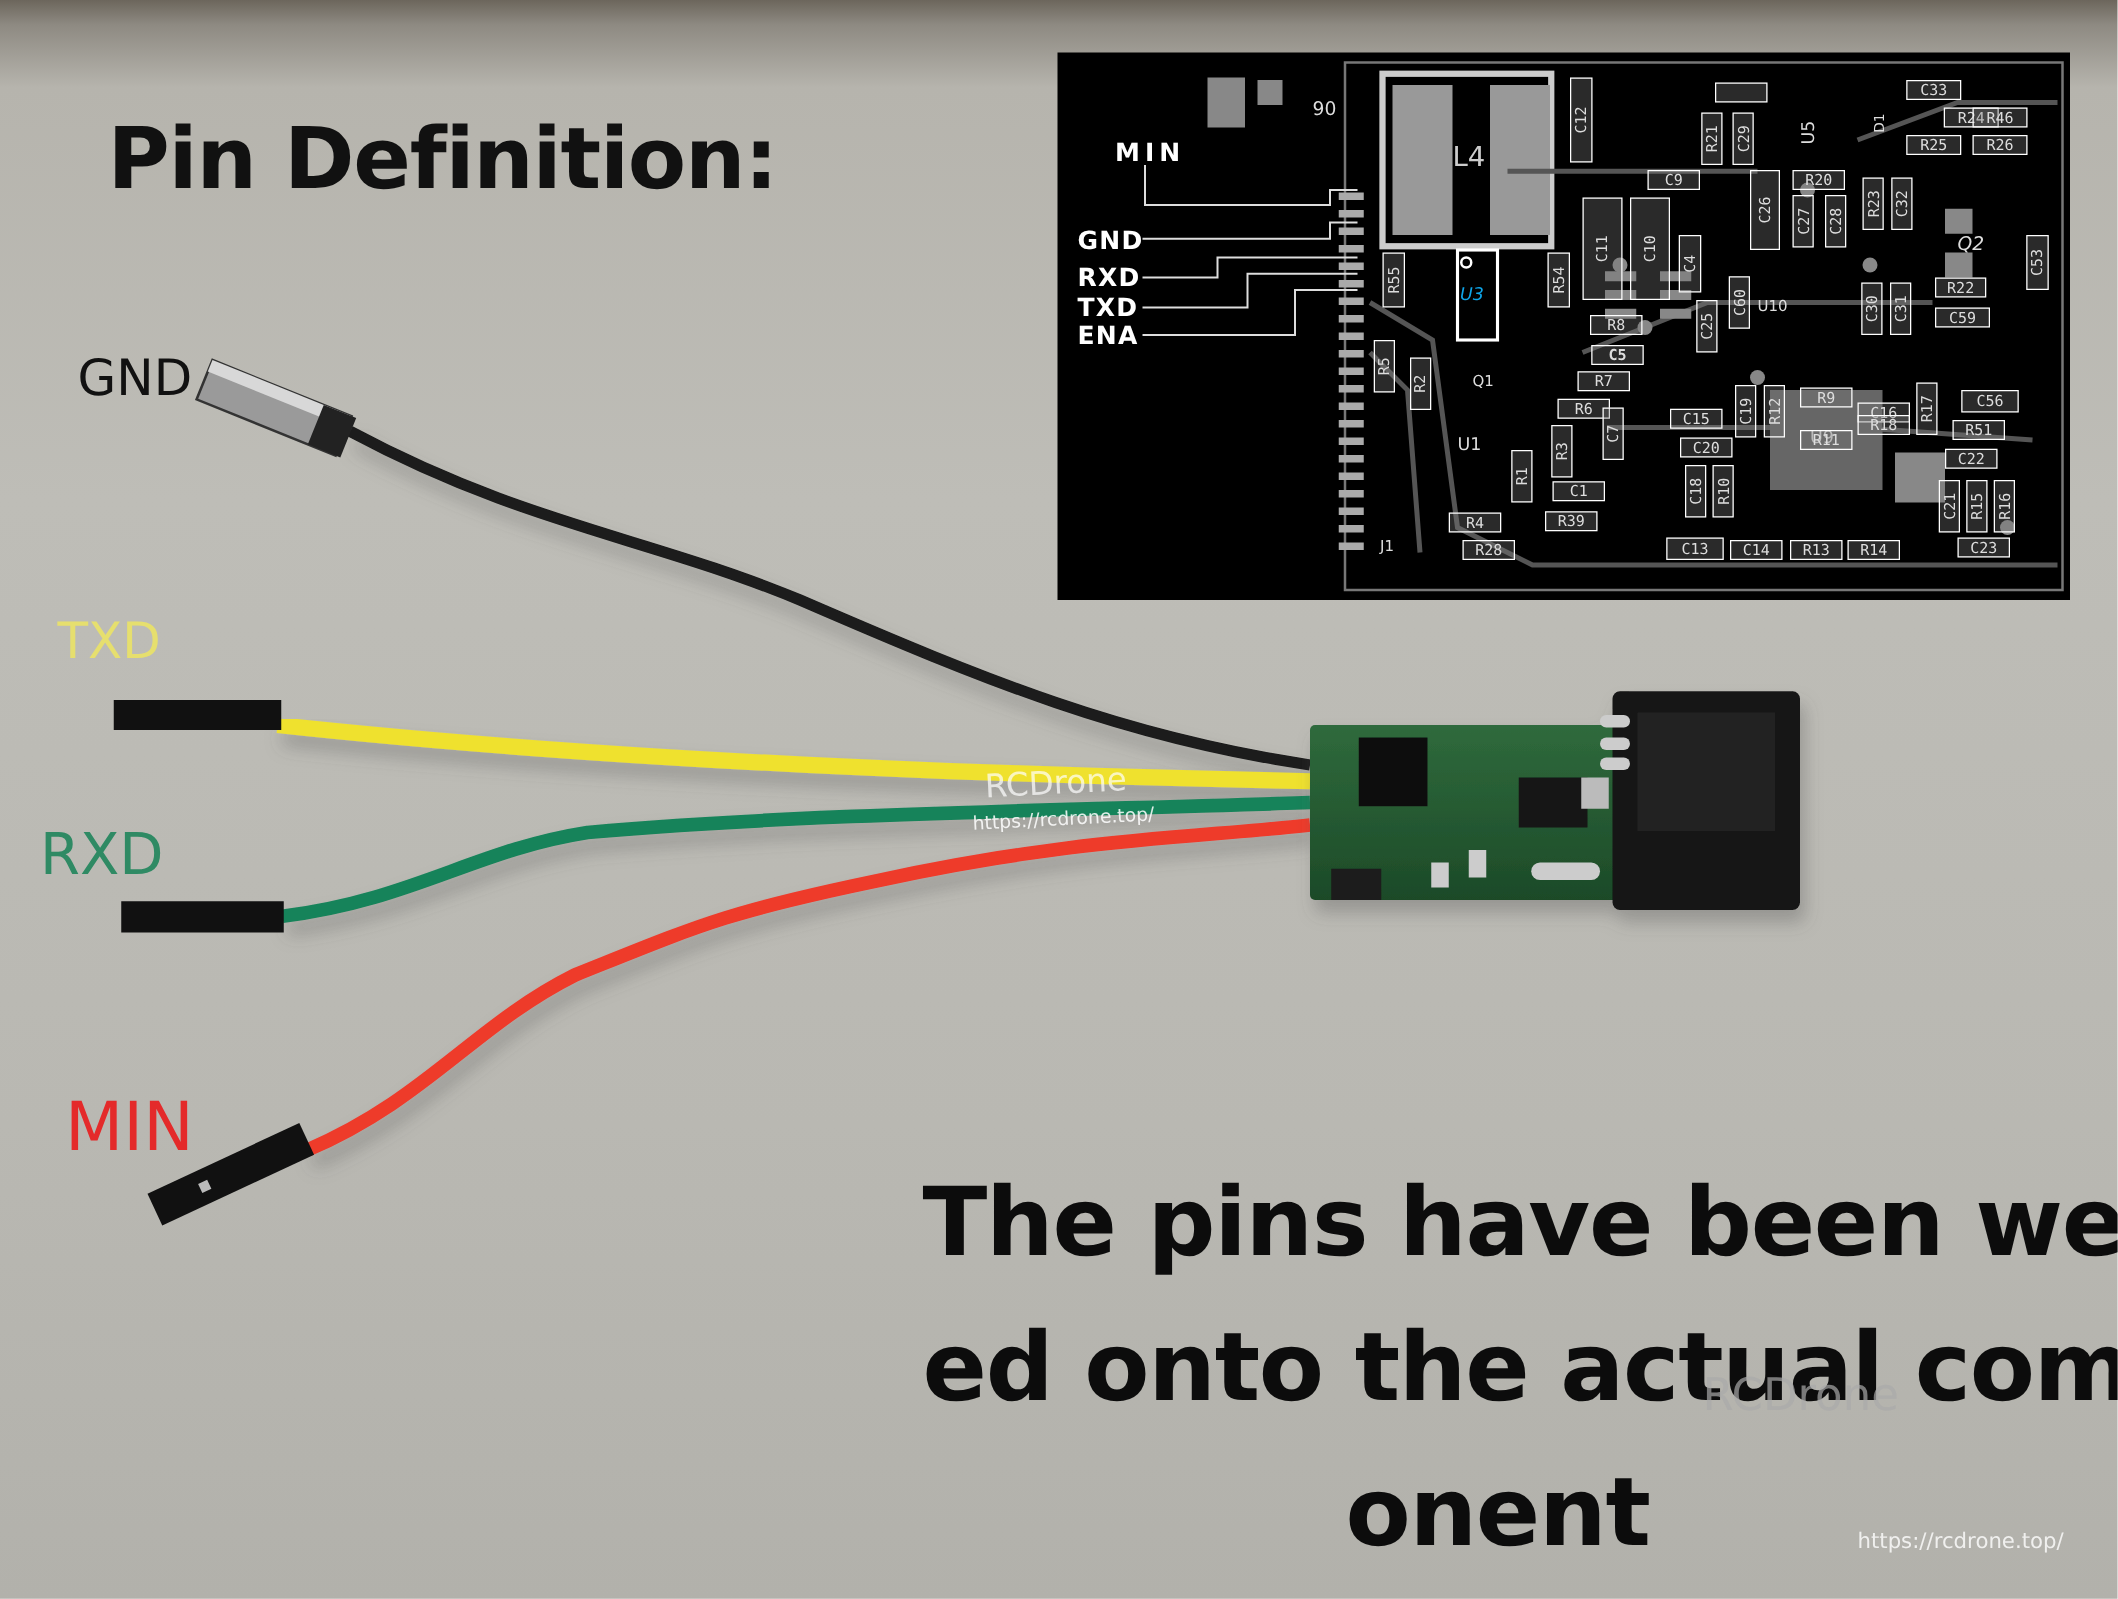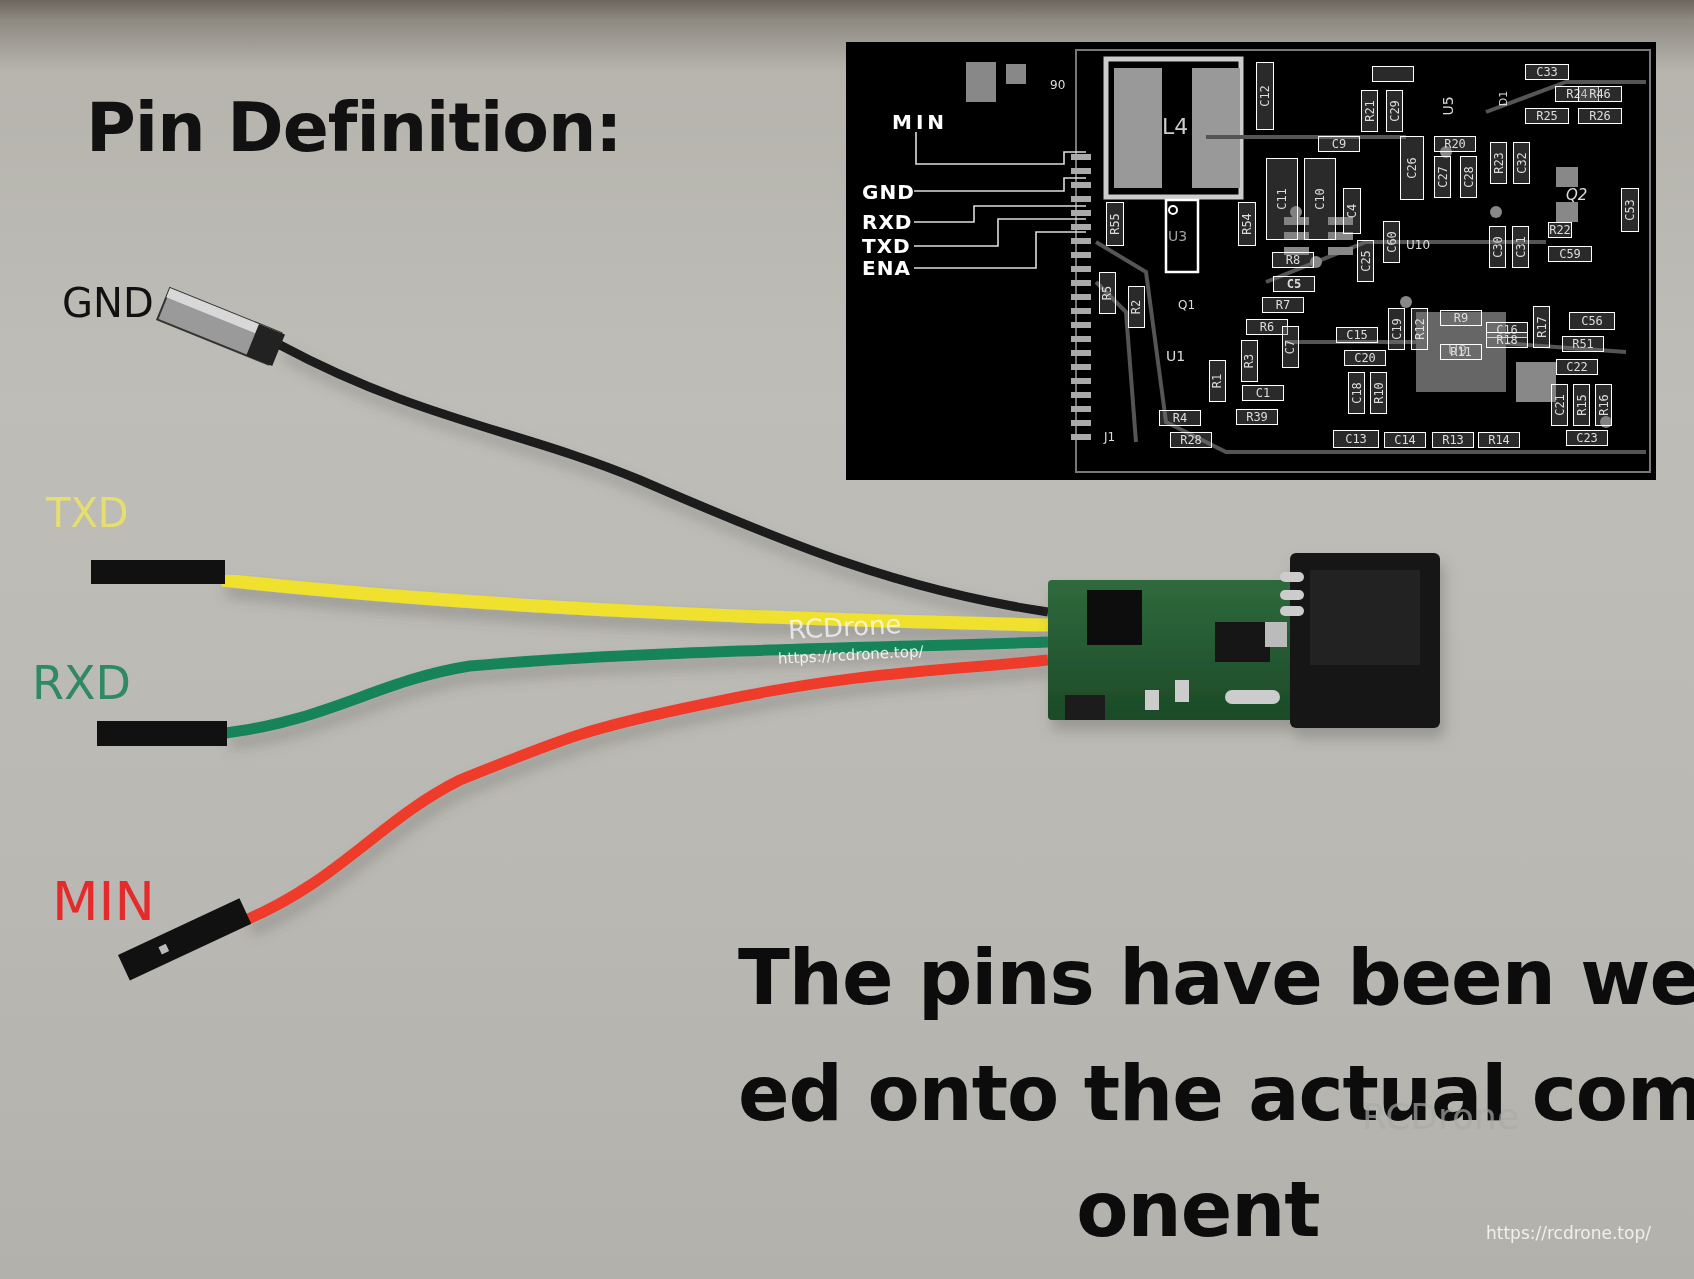--- a/index.html
+++ b/index.html
@@ -187,27 +187,27 @@
       <circle cx="327" cy="168" r="4" fill="none" stroke="#fff" stroke-width="2"></circle>
     </svg>
 
     <div class="pcb-pinlabel" style="left:46px;top:68px;letter-spacing:4px;">MIN</div>
     <div class="pcb-pinlabel" style="left:16px;top:138px;">GND</div>
     <div class="pcb-pinlabel" style="left:16px;top:168px;">RXD</div>
     <div class="pcb-pinlabel" style="left:16px;top:192px;">TXD</div>
     <div class="pcb-pinlabel" style="left:16px;top:214px;">ENA</div>
 
     <div class="chip-label" style="left:316px;top:72px;font-size:22px;color:#ccc;">L4</div>
-    <div class="chip-label" style="left:204px;top:36px;font-size:12px;">90</div>
+    <div class="chip-label" style="left:204px;top:36px;font-size:15px;">90</div>
     <div class="chip-label" style="left:258px;top:388px;font-size:12px;">J1</div>
     <div class="chip-label" style="left:320px;top:306px;">U1</div>
     <div class="chip-label" style="left:592px;top:56px;transform:rotate(-90deg);">U5</div>
     <div class="chip-label" style="left:602px;top:300px;">U9</div>
     <div class="chip-label" style="left:560px;top:196px;font-size:12px;">U10</div>
-    <div class="chip-label" style="left:322px;top:186px;color:#a3a3a3;">U3</div>
+    <div class="chip-label" style="left:322px;top:186px;color:#0ea5e9;font-style:italic;">U3</div>
     <div class="chip-label" style="left:332px;top:256px;font-size:12px;">Q1</div>
     <div class="chip-label" style="left:720px;top:144px;font-size:15px;font-style:italic;">Q2</div>
     <div class="chip-label" style="left:650px;top:50px;font-size:11px;transform:rotate(-90deg);">D1</div>
 
     <div class="comp v" style="left:410px;top:20px;width:18px;height:68px;">
         <span>C12</span>
       </div>
     <div class="comp v" style="left:515px;top:48px;width:17px;height:42px;">
         <span>R21</span>
       </div>
@@ -265,21 +265,21 @@
       </div>
     <div class="comp v" style="left:260px;top:160px;width:18px;height:44px;">
         <span>R55</span>
       </div>
     <div class="comp v" style="left:392px;top:160px;width:18px;height:44px;">
         <span>R54</span>
       </div>
     <div class="comp v" style="left:775px;top:146px;width:18px;height:44px;">
         <span>C53</span>
       </div>
-    <div class="comp" style="left:702px;top:180px;width:24px;height:16px;">
+    <div class="comp" style="left:702px;top:180px;width:41px;height:16px;">
         <span>R22</span>
       </div>
     <div class="comp" style="left:702px;top:204px;width:44px;height:16px;">
         <span>C59</span>
       </div>
     <div class="comp v" style="left:537px;top:179px;width:17px;height:42px;">
         <span>C60</span>
       </div>
     <div class="comp v" style="left:511px;top:198px;width:17px;height:42px;">
         <span>C25</span>

